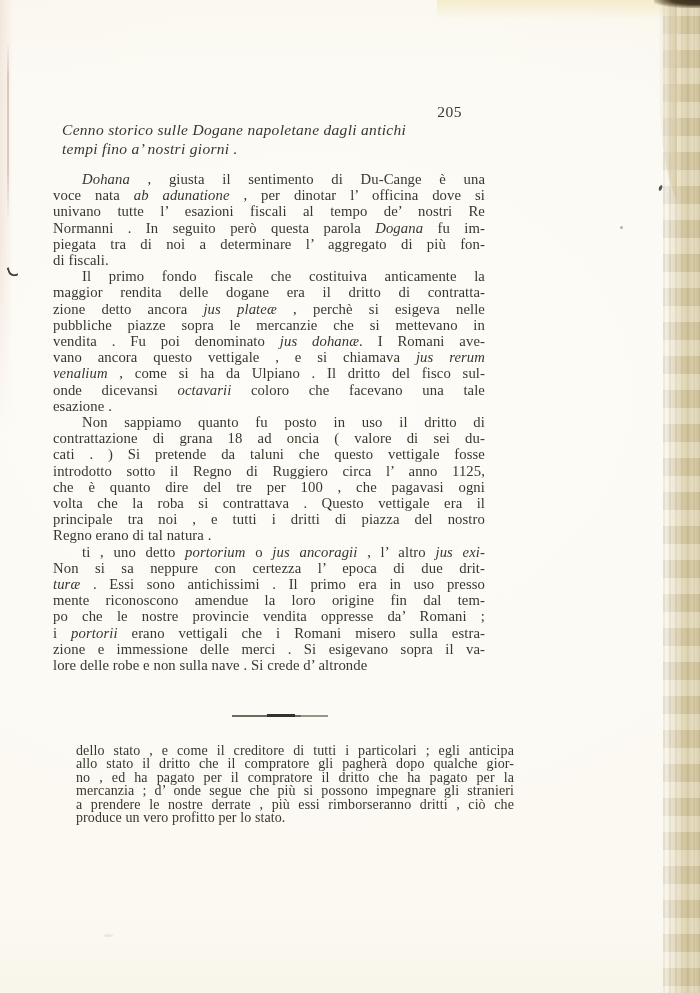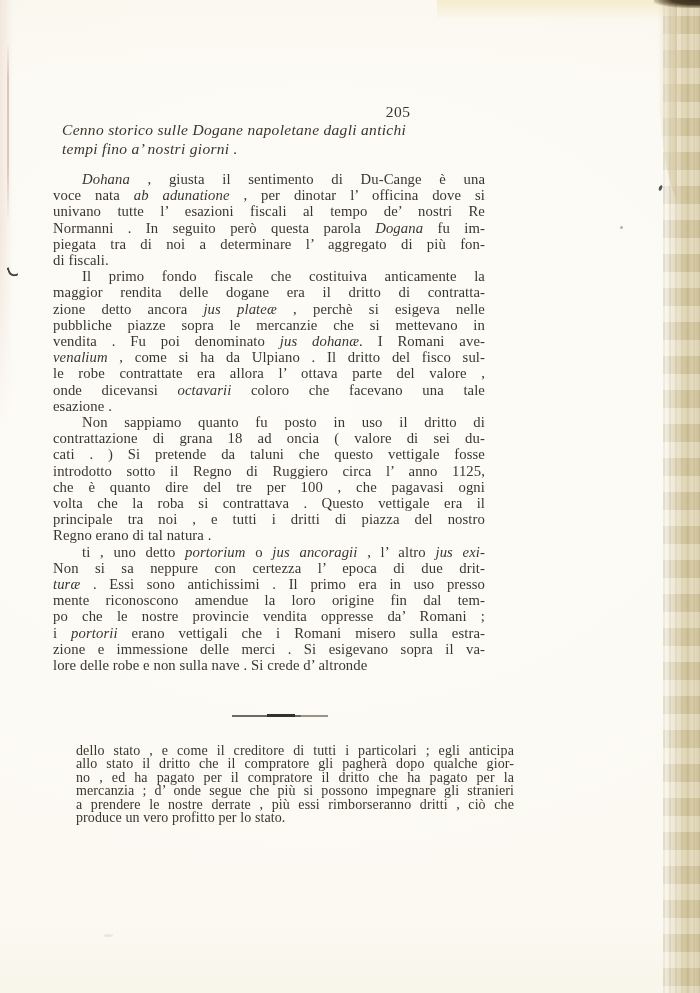--- a/index.html
+++ b/index.html
@@ -33,21 +33,21 @@
     background:linear-gradient(to bottom, rgba(196,164,150,0), rgba(196,164,150,0.55) 20%, rgba(196,164,150,0.55) 70%, rgba(196,164,150,0));
     filter:blur(0.4px);}
   .ink-mark{position:absolute;left:8px;top:266px;width:7px;height:9px;
     border-left:2px solid #45413a;border-bottom:2px solid #45413a;
     border-radius:0 0 0 7px;transform:rotate(-18deg);}
   .speck{position:absolute;border-radius:50%;}
   .speck-a{left:659px;top:185px;width:3px;height:6px;background:#57534a;transform:rotate(25deg);}
   .speck-b{left:620px;top:226px;width:3px;height:3px;background:#b7b2a4;}
   .speck-c{left:104px;top:934px;width:9px;height:3px;background:#ece7d8;}
   
-  .page-number{position:absolute;top:103px;left:348px;width:100px;text-align:center;
+  .page-number{position:absolute;top:103px;left:362px;width:100px;text-align:right;
     font-size:15.5px;letter-spacing:0.5px;}
   .title{position:absolute;left:62px;top:120px;width:432px;text-align:left;
     font-style:italic;font-size:15.5px;line-height:19px;letter-spacing:0.3px;}
   .t-line2{padding-right:36px;}
   .body{position:absolute;left:53px;top:171px;width:432px;
     font-size:14.7px;line-height:16.2px;letter-spacing:0.1px;}
   .line{text-align:justify;text-align-last:justify;}
   .para .line:first-child{text-indent:29px;}
   .para .line:last-child{text-align-last:left;}
   .footnote .line:last-child{text-align-last:left;}
@@ -89,22 +89,22 @@
         <div class="line"><span>Normanni . In seguito però questa parola </span><span class="it">Dogana</span><span> fu im-</span></div>
         <div class="line"><span>piegata tra di noi a determinare l’ aggregato di più fon-</span></div>
         <div class="line"><span>di fiscali.</span></div>
       </div>
     <div class="para">
         <div class="line"><span>Il primo fondo fiscale che costituiva anticamente la</span></div>
         <div class="line"><span>maggior rendita delle dogane era il dritto di contratta-</span></div>
         <div class="line"><span>zione detto ancora </span><span class="it">jus plateæ </span><span>, perchè si esigeva nelle</span></div>
         <div class="line"><span>pubbliche piazze sopra le mercanzie che si mettevano in</span></div>
         <div class="line"><span>vendita . Fu poi denominato </span><span class="it">jus dohanæ</span><span>. I Romani ave-</span></div>
+        <div class="line"><span>vano ancora questo vettigale , e si chiamava </span><span class="it">jus rerum</span></div>
         <div class="line"><span class="it">venalium </span><span>, come si ha da Ulpiano . Il dritto del fisco sul-</span></div>
-        <div class="line"><span>le robe contrattate era allora l’ ottava parte del valore ,</span></div>
         <div class="line"><span>onde dicevansi </span><span class="it">octavarii</span><span> coloro che facevano una tale</span></div>
         <div class="line"><span>esazione .</span></div>
       </div>
     <div class="para">
         <div class="line"><span>Non sappiamo quanto fu posto in uso il dritto di</span></div>
         <div class="line"><span>contrattazione di grana 18 ad oncia ( valore di sei du-</span></div>
         <div class="line"><span>cati . ) Si pretende da taluni che questo vettigale fosse</span></div>
         <div class="line"><span>introdotto sotto il Regno di Ruggiero circa l’ anno 1125,</span></div>
         <div class="line"><span>che è quanto dire del tre per 100 , che pagavasi ogni</span></div>
         <div class="line"><span>volta che la roba si contrattava . Questo vettigale era il</span></div>

